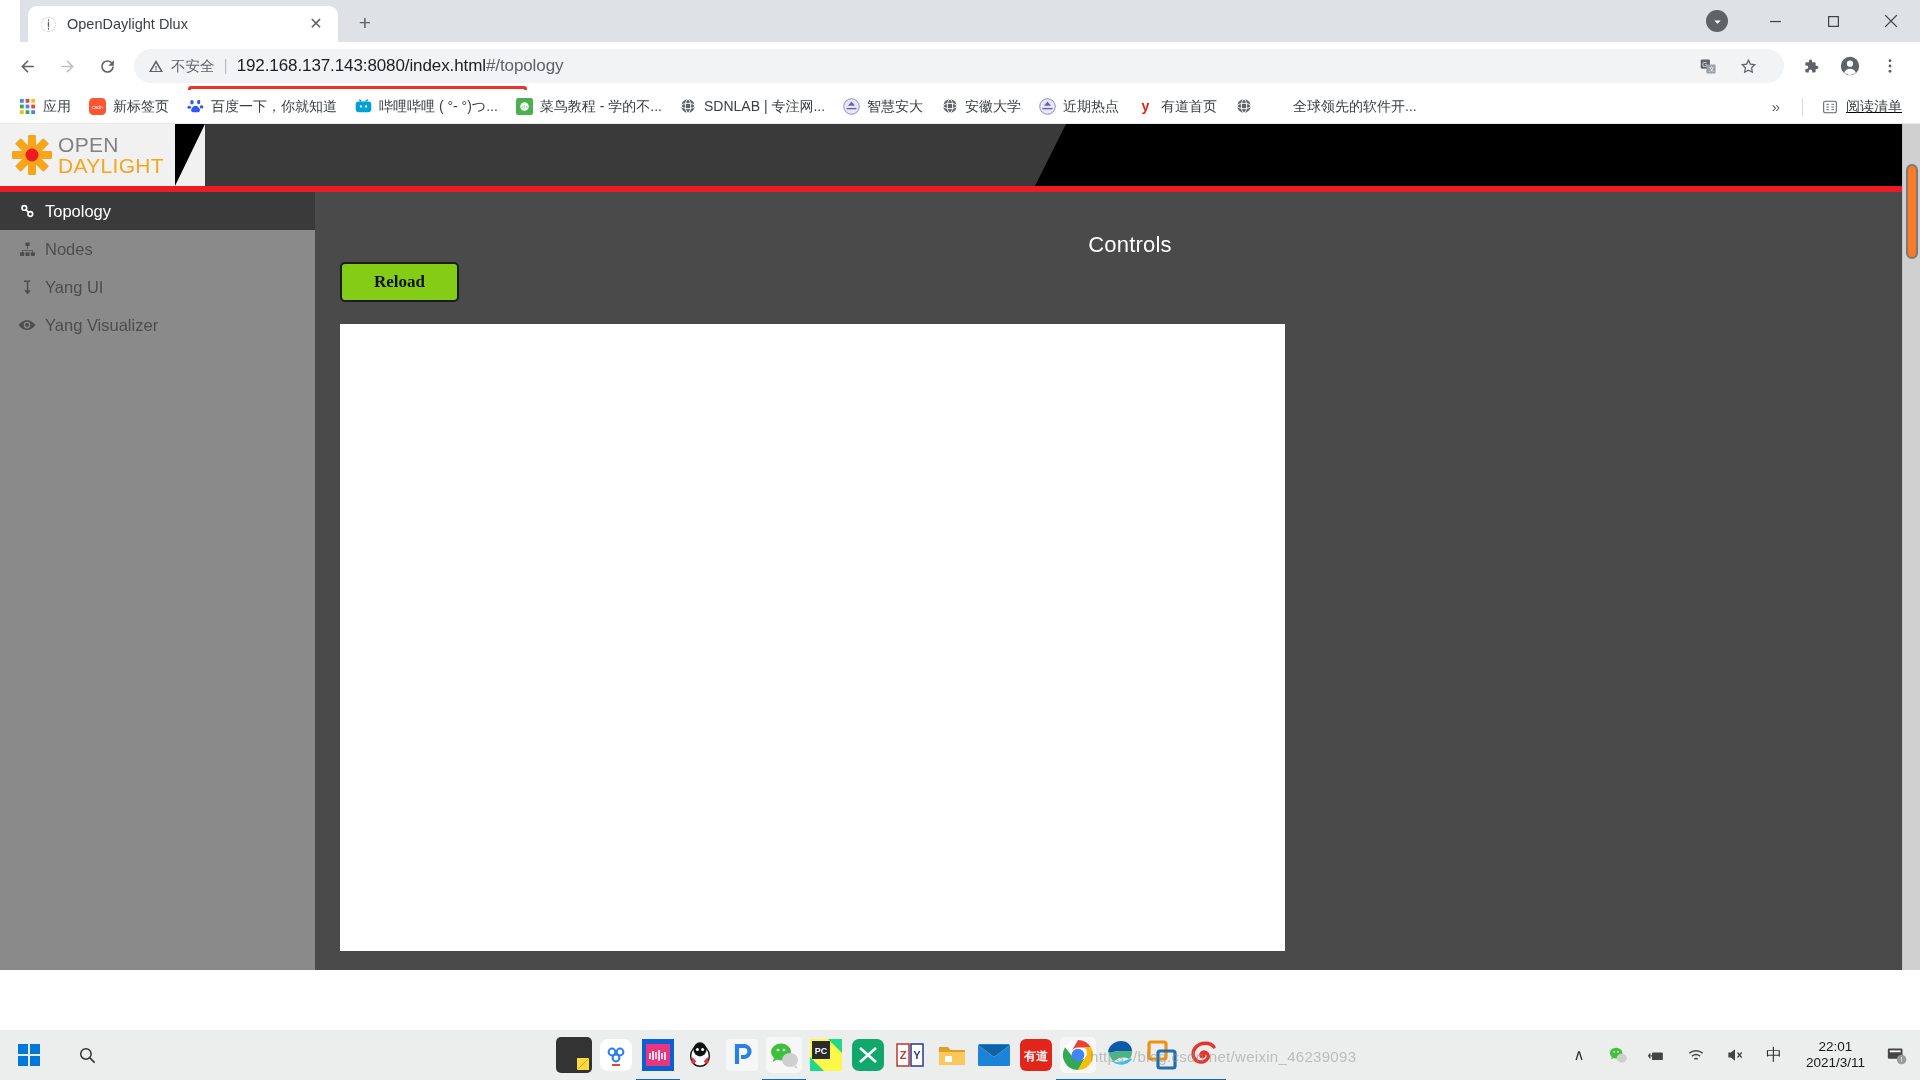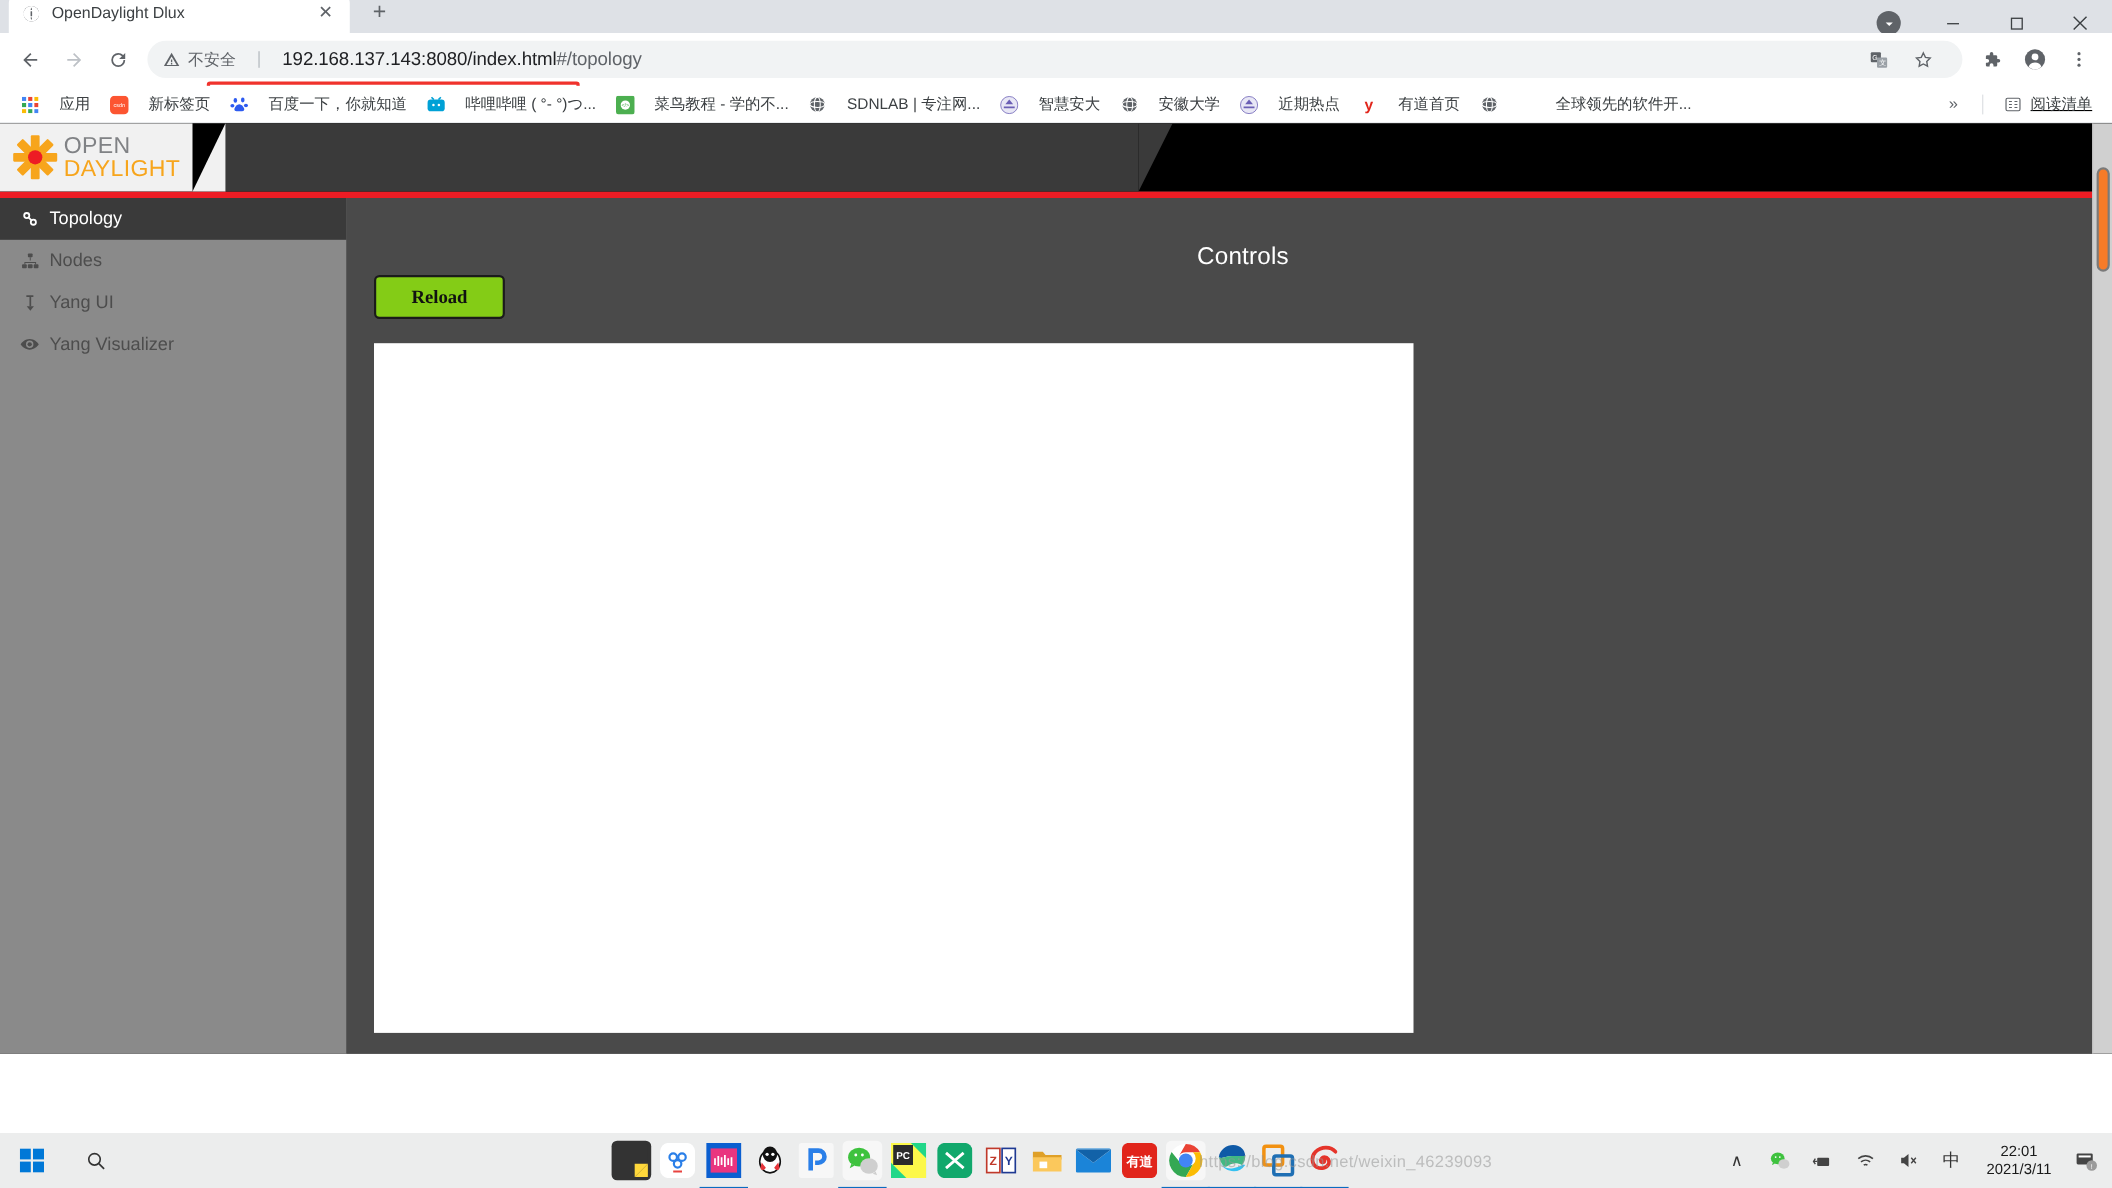--- a/index.html
+++ b/index.html
@@ -8,23 +8,24 @@
     font-family:"Liberation Sans", sans-serif;
     background:#ffffff;
     -webkit-font-smoothing:antialiased;
   }
 
   
   #browser { width:1920px; height:1030px; position:relative; background:#fff; }
 
   
   .tabstrip {
-    height:30px; background:#dee1e6;
+    height:42px; background:#dee1e6;
     display:flex; align-items:flex-end; position:relative;
     padding-left:8px;
+    margin-left:20px;
   }
   .tab {
     height:36px; width:310px; background:#fff;
     border-radius:9px 9px 0 0;
     display:flex; align-items:center; padding:0 12px;
     position:relative; gap:10px;
   }
   .tab .favicon { width:17px; height:17px; flex:0 0 17px; position:relative; }
   .tab .tabtitle {
     font-size:14.5px; color:#3c4043; flex:1;
@@ -61,42 +62,42 @@
   }
   .navbtn {
     width:38px; height:38px; border-radius:50%;
     display:flex; align-items:center; justify-content:center;
     color:#5f6368; flex:0 0 38px;
   }
   .navbtn.dim { color:#bdc1c6; }
   .omnibox {
     flex:1; height:34px; background:#f1f3f4; border-radius:17px;
     display:flex; align-items:center; padding:0 14px; margin:0 6px;
-    position:relative; gap:10px;
+    position:relative; gap:0px;
   }
   .omni-warn { display:flex; align-items:center; gap:7px; color:#5f6368; font-size:14.5px;
                white-space:nowrap; }
   .omni-sep { color:#bdc1c6; margin:0 9px; }
   .omni-url { font-size:17px; color:#202124; white-space:nowrap; letter-spacing:-0.1px; }
   .omni-url .gray { color:#5f6368; }
   .redbox {
     position:absolute; border:3px solid #f0322c; border-radius:3px;
     pointer-events:none;
   }
   .toolbar-right { display:flex; align-items:center; gap:4px; padding-right:4px; }
   .tb-icon { width:36px; height:36px; display:flex; align-items:center; justify-content:center; color:#5f6368; }
 
   
   .bookmarks {
     height:34px; background:#fff; display:flex; align-items:center;
     padding:0 10px; gap:0; position:relative;
     border-bottom:1px solid #e8eaed;
   }
   .bm {
-    display:flex; align-items:flex-end; gap:18px;
+    display:flex; align-items:flex-start; gap:7px;
     padding:4px 9px; border-radius:4px; max-width:190px;
   }
   .bm .bmlabel {
     font-size:14px; color:#3c4043; white-space:nowrap;
     overflow:hidden; text-overflow:ellipsis;
   }
   .bmicon { width:17px; height:17px; flex:0 0 17px; position:relative;
             display:flex; align-items:center; justify-content:center; }
   .bm-overflow { margin-left:auto; display:flex; align-items:center; gap:2px; }
   .chev { padding:4px 12px; color:#5f6368; font-size:15px; }

